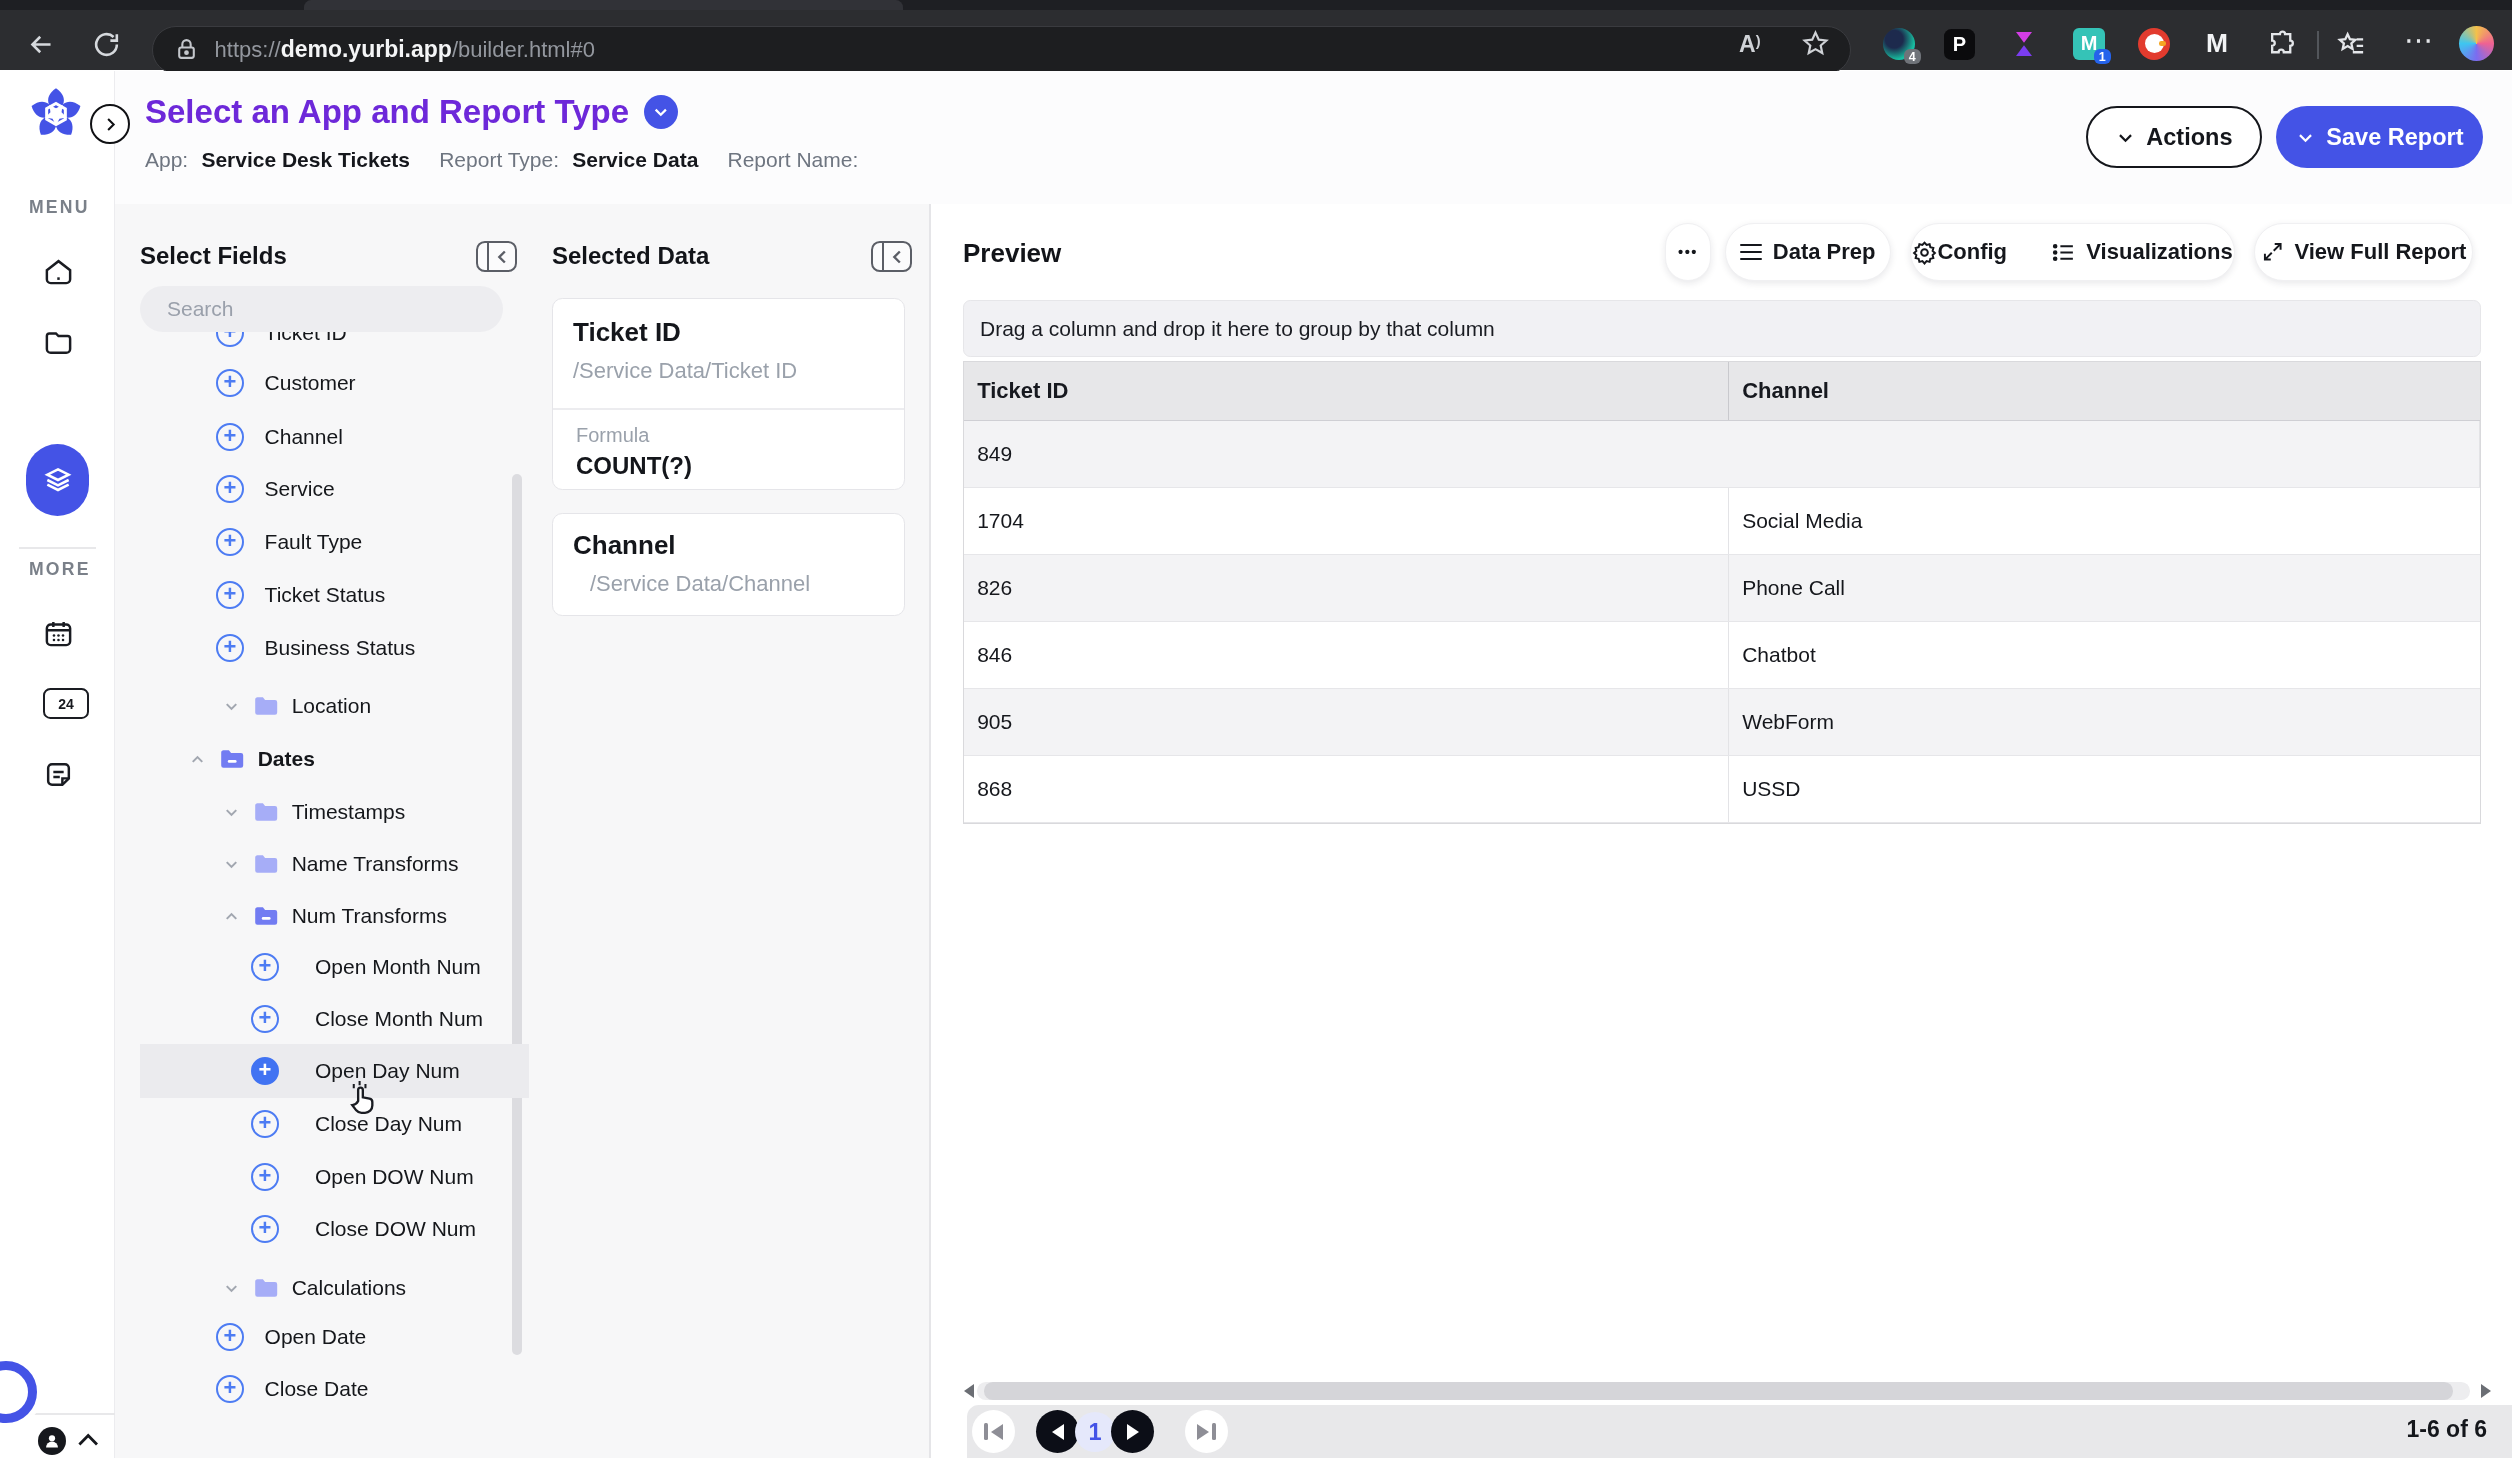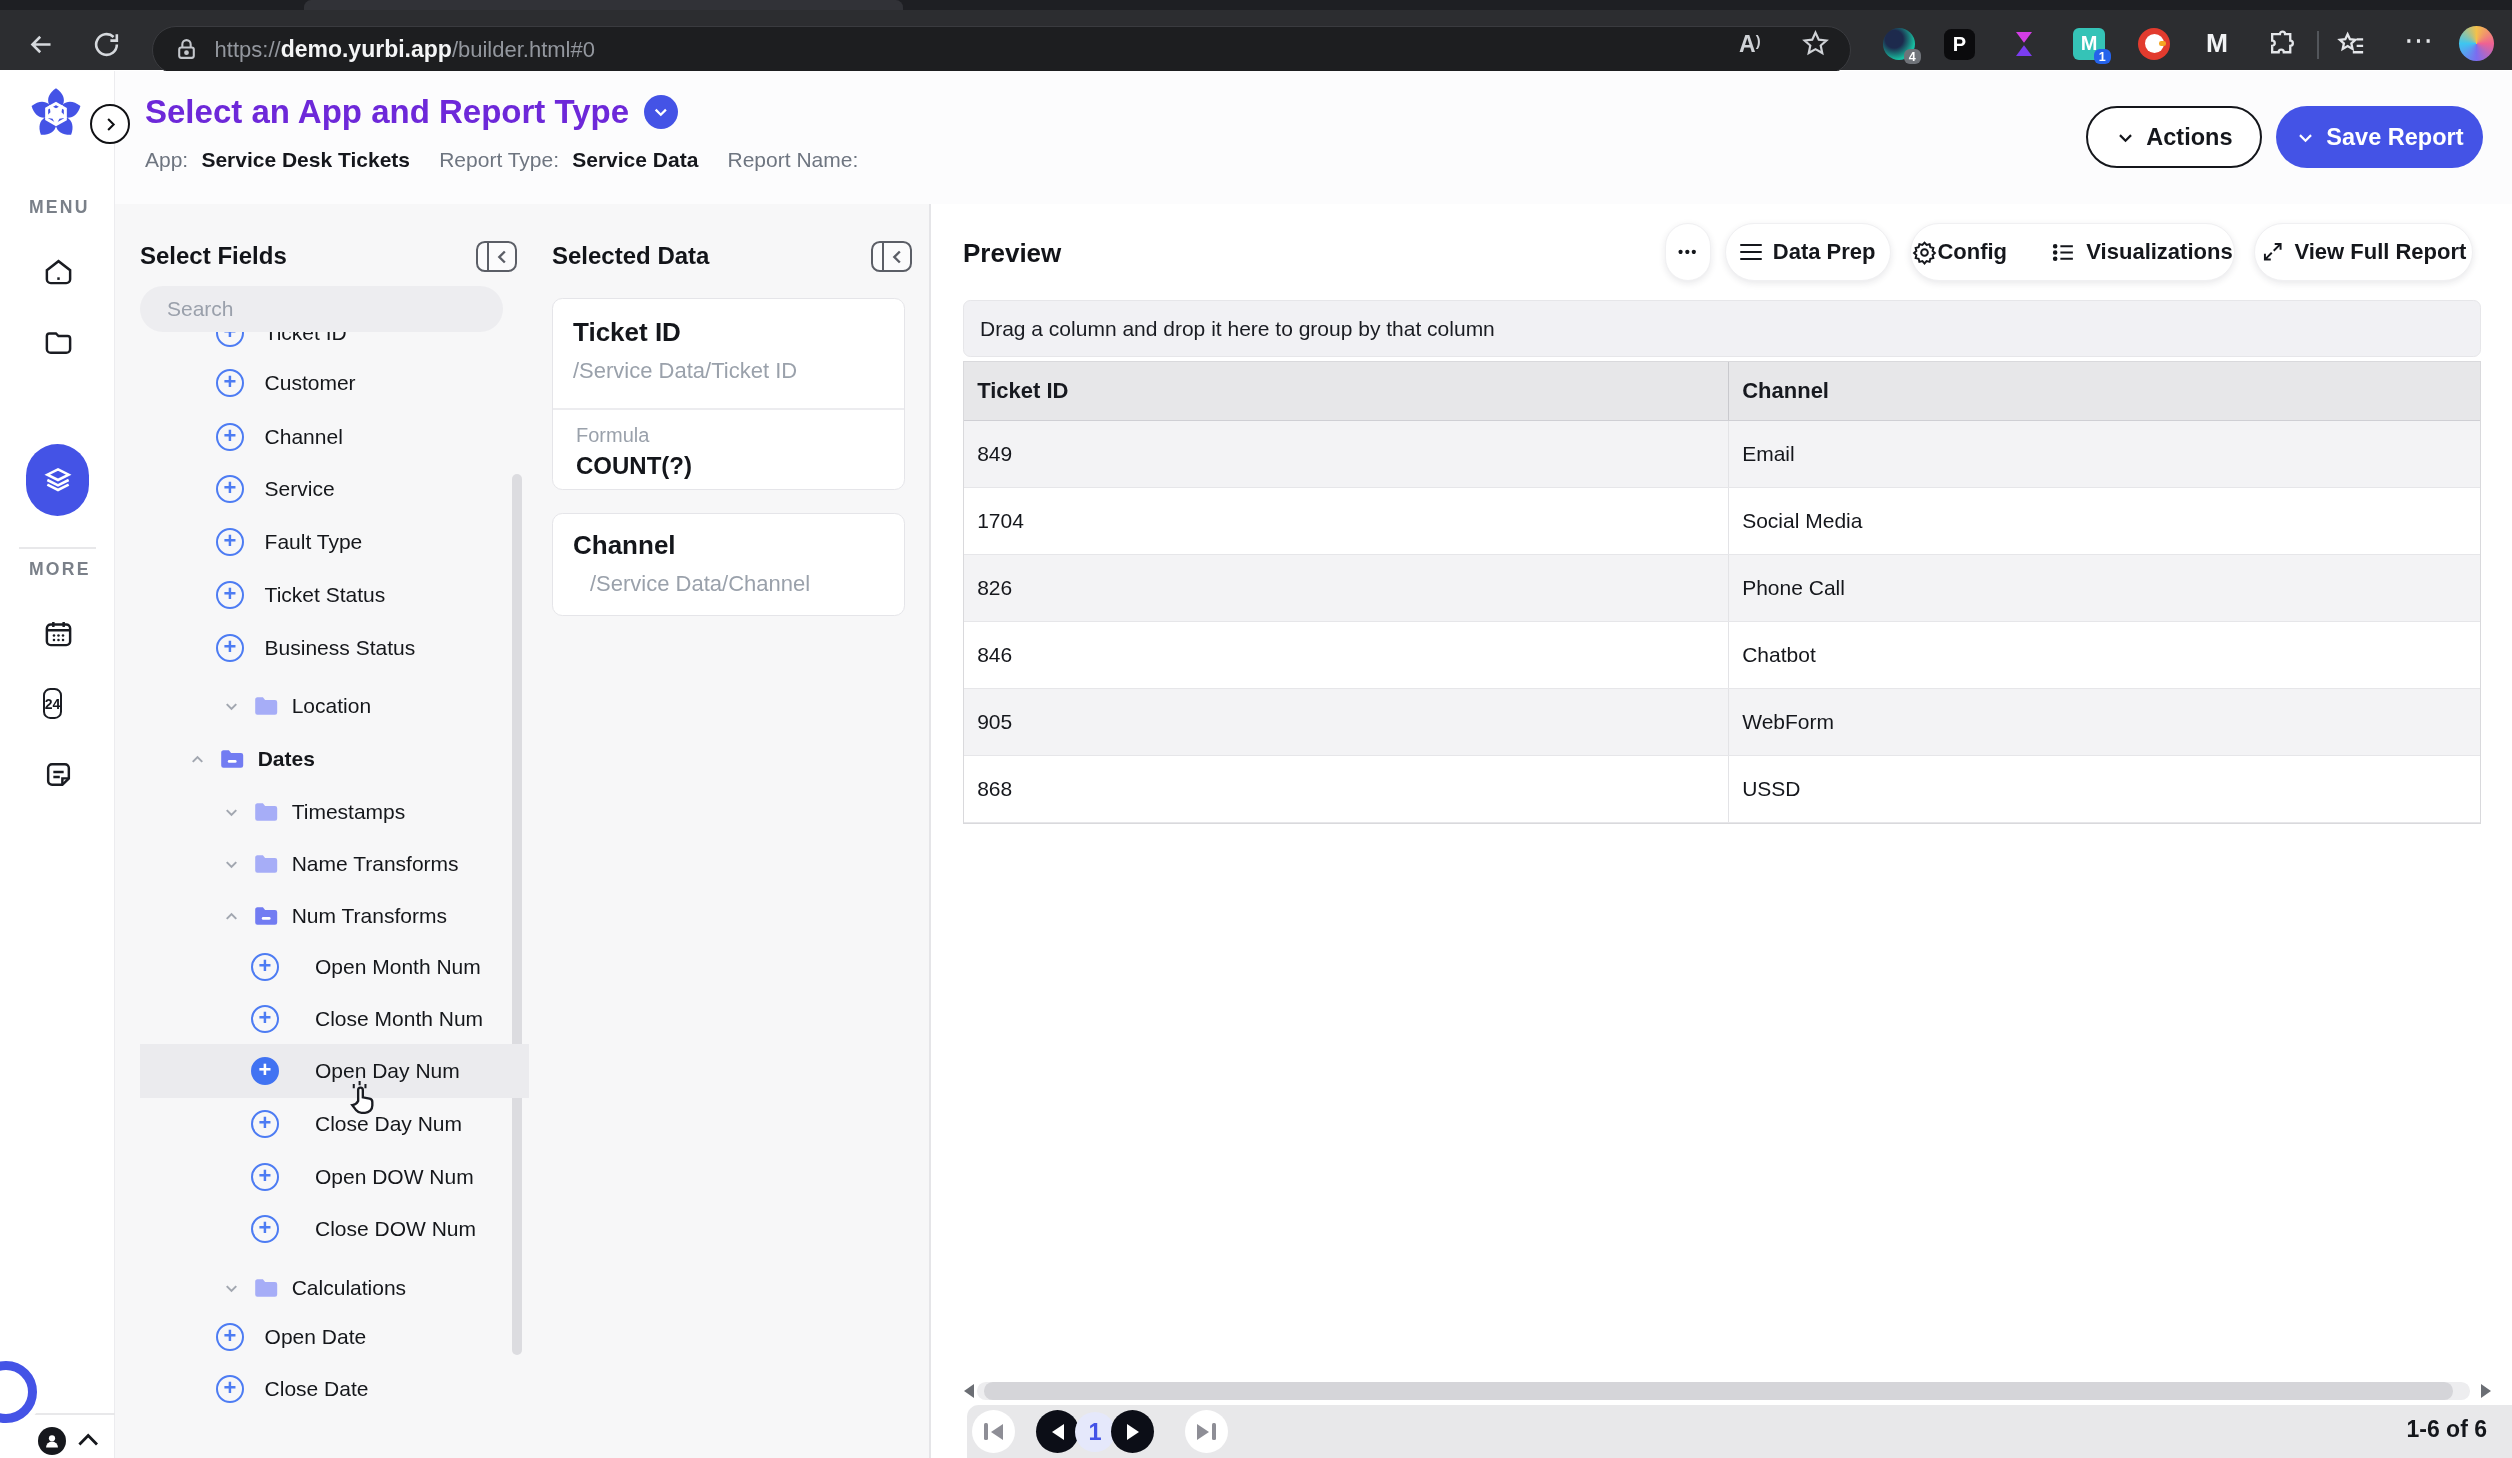--- a/index.html
+++ b/index.html
@@ -248,21 +248,21 @@
         <g fill="#1a1c22" stroke="none">
           <circle cx="8.5" cy="13.5" r="1"></circle>
           <circle cx="12" cy="13.5" r="1"></circle>
           <circle cx="15.5" cy="13.5" r="1"></circle>
           <circle cx="8.5" cy="17" r="1"></circle>
           <circle cx="12" cy="17" r="1"></circle>
           <circle cx="15.5" cy="17" r="1"></circle>
         </g>
       </svg>
   </div>
-  <div class="abs" style="left:43px;top:617px;width:19px;height:31px;border:2.2px solid #1a1c22;border-radius:7.3px;display:flex;align-items:center;justify-content:center;box-sizing:border-box">
+  <div class="abs" style="left:43px;top:617px;width:46px;height:31px;border:2.2px solid #1a1c22;border-radius:7.3px;display:flex;align-items:center;justify-content:center;box-sizing:border-box">
     <span style="font-size:14px;font-weight:700">24</span>
   </div>
   <div class="abs sideicon" style="left:43px;top:688px">
     <svg width="31" height="31" viewBox="0 0 24 24" fill="none" stroke="#1a1c22" stroke-width="1.9">
         <path d="M4 7a3 3 0 0 1 3-3h10a3 3 0 0 1 3 3v8l-5 5H7a3 3 0 0 1-3-3V7z"></path>
         <path d="M15 20v-5h5M8 10h8M8 14h5"></path>
       </svg>
   </div>
 </div>
 
@@ -548,21 +548,20 @@
   <span>Drag a column and drop it here to group by that column</span>
 </div>
 
 <div class="abs" id="ptable">
   <div class="thead">
     <div class="th">Ticket ID</div>
     <div class="th">Channel</div>
   </div>
   <div class="trr">
     <div class="td">849</div>
-    <div class="td">Email</div>
   </div>
   <div class="trr">
     <div class="td">1704</div>
     <div class="td">Social Media</div>
   </div>
   <div class="trr">
     <div class="td">826</div>
     <div class="td">Phone Call</div>
   </div>
   <div class="trr">

